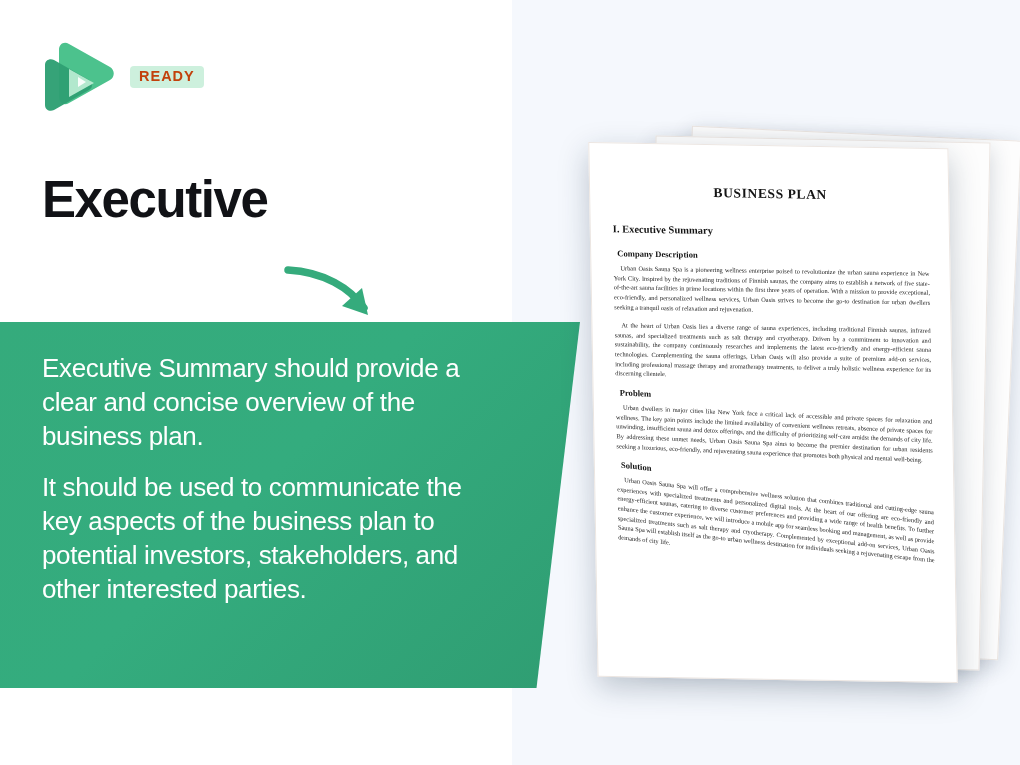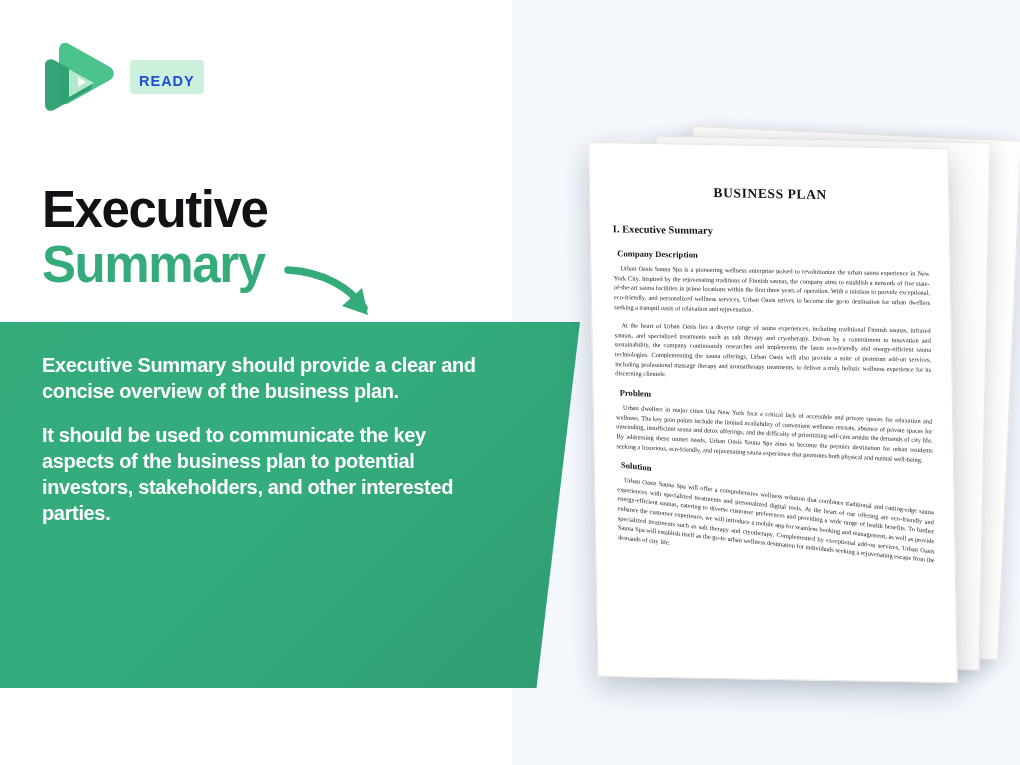--- a/index.html
+++ b/index.html
@@ -22,53 +22,53 @@
   }
 
   
   .logo-wrap {
     position:absolute; left:42px; top:36px;
     display:flex; align-items:center; gap:14px;
   }
   .logo-mark { width:74px; height:80px; position:relative; flex:0 0 auto; }
   .logo-text { display:flex; flex-direction:column; gap:3px; padding-top:2px; }
   .ready-badge {
-    background:#cdf0dd; color:#1d4ed8;
+    background:#cdf0dd; color:#c2410c;
     font-size:14.5px; font-weight:700; letter-spacing:1.0px;
-    padding:14px 9px 4px 9px; border-radius:4px;
+    padding:3px 9px 4px 9px; border-radius:4px;
     align-self:flex-start; line-height:1.05;
   }
   .brand-name {
     font-size:28.5px; font-weight:800; color:#15161a;
     letter-spacing:-0.9px; line-height:1.08;
   }
 
   
   .headline {
-    position:absolute; left:42px; top:184px; width:420px;
+    position:absolute; left:42px; top:174px; width:420px;
   }
   .headline .l1 {
     font-size:51px; font-weight:800; color:#111216;
     letter-spacing:-1.4px; line-height:1.02;
   }
   .headline .l2 {
     font-size:51px; font-weight:800; color:#35ab7c;
     letter-spacing:-1.4px; line-height:1.06; margin-top:2px;
   }
 
   
   .arrow-svg { position:absolute; left:280px; top:258px; width:110px; height:72px; }
 
   
   .panel-copy {
     position:absolute; left:42px; top:352px; width:450px;
     color:#ffffff;
   }
   .panel-copy p {
-    font-size:20px; font-weight:700; line-height:1.30;
+    font-size:26px; font-weight:400; line-height:1.30;
     letter-spacing:-0.35px;
   }
   .panel-copy p + p { margin-top:18px; }
 
   
   .doc-stack {
     position:absolute; left:505px; top:105px; width:515px; height:600px;
   }
   .sheet {
     position:absolute; background:#fefefe;
@@ -143,21 +143,20 @@
       <path d="M36 41 L44 46 L36 51 Z" fill="#ffffff" opacity="0.9"></path>
     </svg>
   </div>
   <div class="logo-text">
     <span class="ready-badge">READY</span>
   </div>
 </div>
 
 <div class="headline">
   <div class="l1">Executive</div>
-  <div class="l2">Summary</div>
 </div>
 
 <svg class="arrow-svg" viewBox="0 0 110 72">
   <path d="M8 12 C44 14, 70 30, 84 50" stroke="#35ab7c" stroke-width="7.5" fill="none" stroke-linecap="round"></path>
   <path d="M62 48 L88 57 L82 30 Z" fill="#35ab7c"></path>
 </svg>
 
 <div class="panel-copy">
   <p>Executive Summary should provide a clear and concise overview of the business plan.</p>
   <p>It should be used to communicate the key aspects of the business plan to potential investors, stakeholders, and other interested parties.</p>

